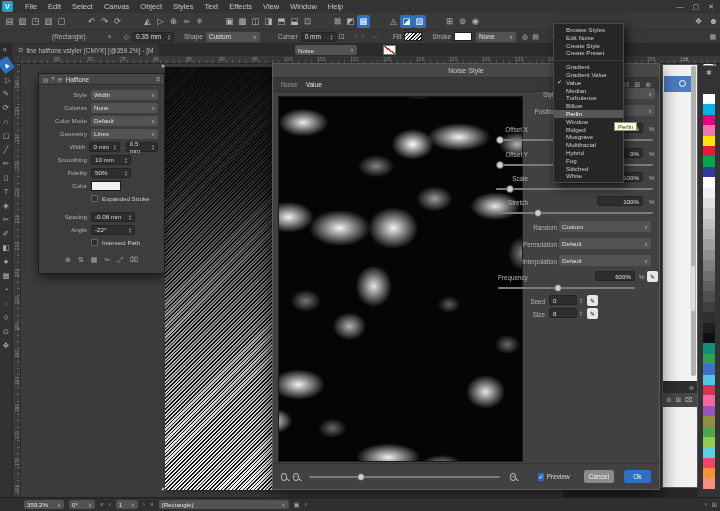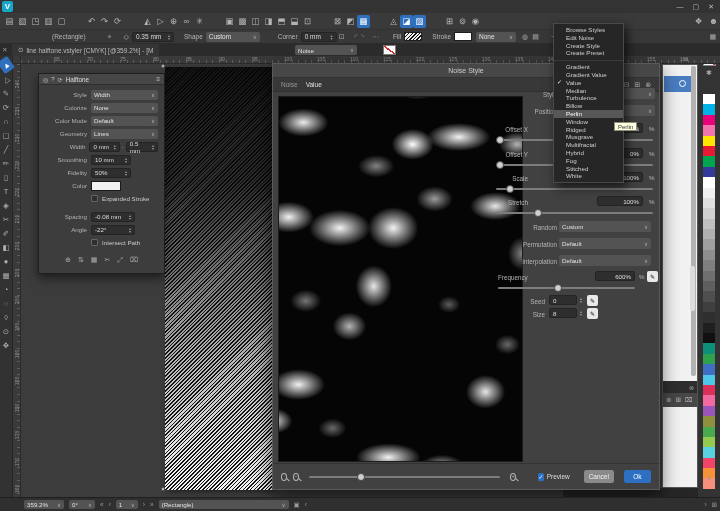--- a/index.html
+++ b/index.html
@@ -192,20 +192,33 @@
 
 <div id="app">
 
   <div id="canvas" class="abs"></div>
   <div id="artboard" class="abs"></div>
   <div class="abs handle" style="left:161px;top:64px;"></div>
   <div class="abs handle" style="left:161px;top:487px;"></div>
 
   <div id="menubar" class="abs">
     <div id="logo">V</div>
+    <div id="menubar-items">
+        <span>File</span>
+        <span>Edit</span>
+        <span>Select</span>
+        <span>Canvas</span>
+        <span>Object</span>
+        <span>Styles</span>
+        <span>Text</span>
+        <span>Effects</span>
+        <span>View</span>
+        <span>Window</span>
+        <span>Help</span>
+      </div>
     <div id="winbtns">
       <span>—</span>
       <span>▢</span>
       <span>✕</span>
     </div>
   </div>
 
   <div id="toolbar1" class="abs">
       <span class="tbi">▤</span>
       <span class="tbi">▧</span>

